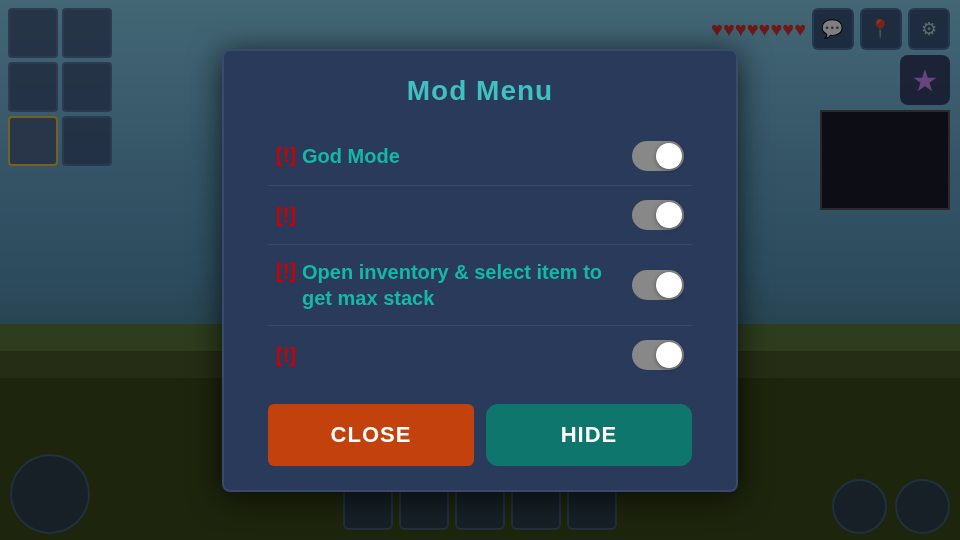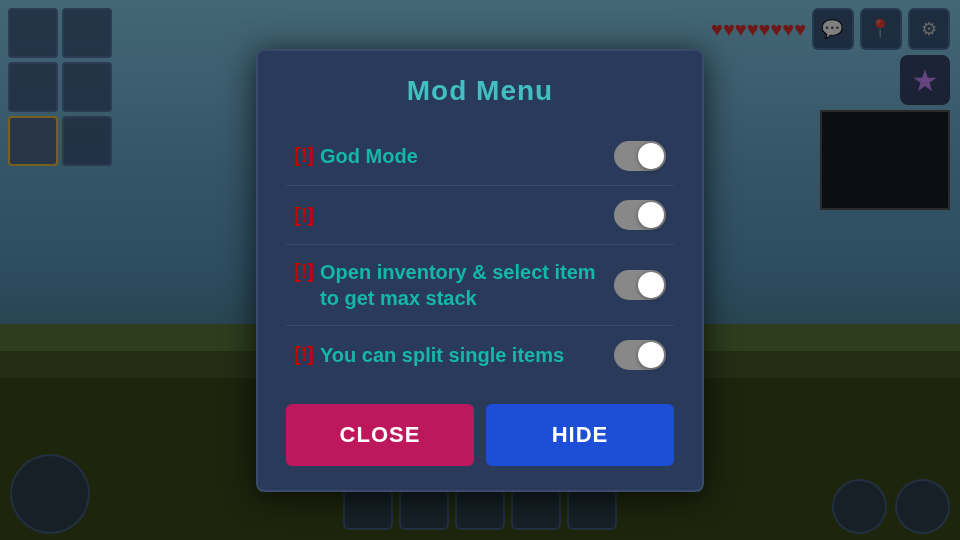--- a/index.html
+++ b/index.html
@@ -75,22 +75,22 @@
       align-items: center;
       justify-content: center;
       z-index: 100;
     }
 
     
     .mod-menu {
       background: #2a3a5a;
       border: 2px solid #3a4a6a;
       border-radius: 8px;
-      width: 448px;
-      padding: 24px 28px;
+      width: 516px;
+      padding: 24px 44px;
       box-shadow: 0 4px 32px rgba(0,0,0,0.7);
     }
 
     .mod-menu-title {
       text-align: center;
       color: #40c0c0;
       font-size: 28px;
       font-weight: bold;
       margin-bottom: 20px;
       letter-spacing: 1px;
@@ -162,37 +162,37 @@
 
     
     .mod-buttons {
       display: flex;
       justify-content: space-between;
       margin-top: 20px;
       gap: 12px;
     }
 
     .btn-close {
-      background: #be185d;
+      background: #c2410c;
       color: #fff;
       border: none;
       border-radius: 6px;
       padding: 18px 40px;
       font-size: 22px;
       font-weight: bold;
       cursor: pointer;
       flex: 1;
       letter-spacing: 1px;
     }
 
     .btn-hide {
-      background: #1d4ed8;
+      background: #0f766e;
       color: #fff;
       border: none;
-      border-radius: 6px;
+      border-radius: 12px;
       padding: 18px 40px;
       font-size: 22px;
       font-weight: bold;
       cursor: pointer;
       flex: 1;
       letter-spacing: 1px;
     }
 
     
     .hud-bottom {
@@ -365,21 +365,20 @@
         <div class="mod-item-label">
           <span class="mod-exclaim">[!]</span>
           <span class="mod-text">Open inventory &amp; select item to get max stack</span>
         </div>
         <div class="toggle"></div>
       </div>
 
       <div class="mod-item">
         <div class="mod-item-label">
           <span class="mod-exclaim">[!]</span>
-          <span class="mod-text">You can split single items</span>
         </div>
         <div class="toggle"></div>
       </div>
 
     </div>
 
     <div class="mod-buttons">
       <button class="btn-close">CLOSE</button>
       <button class="btn-hide">HIDE</button>
     </div>

